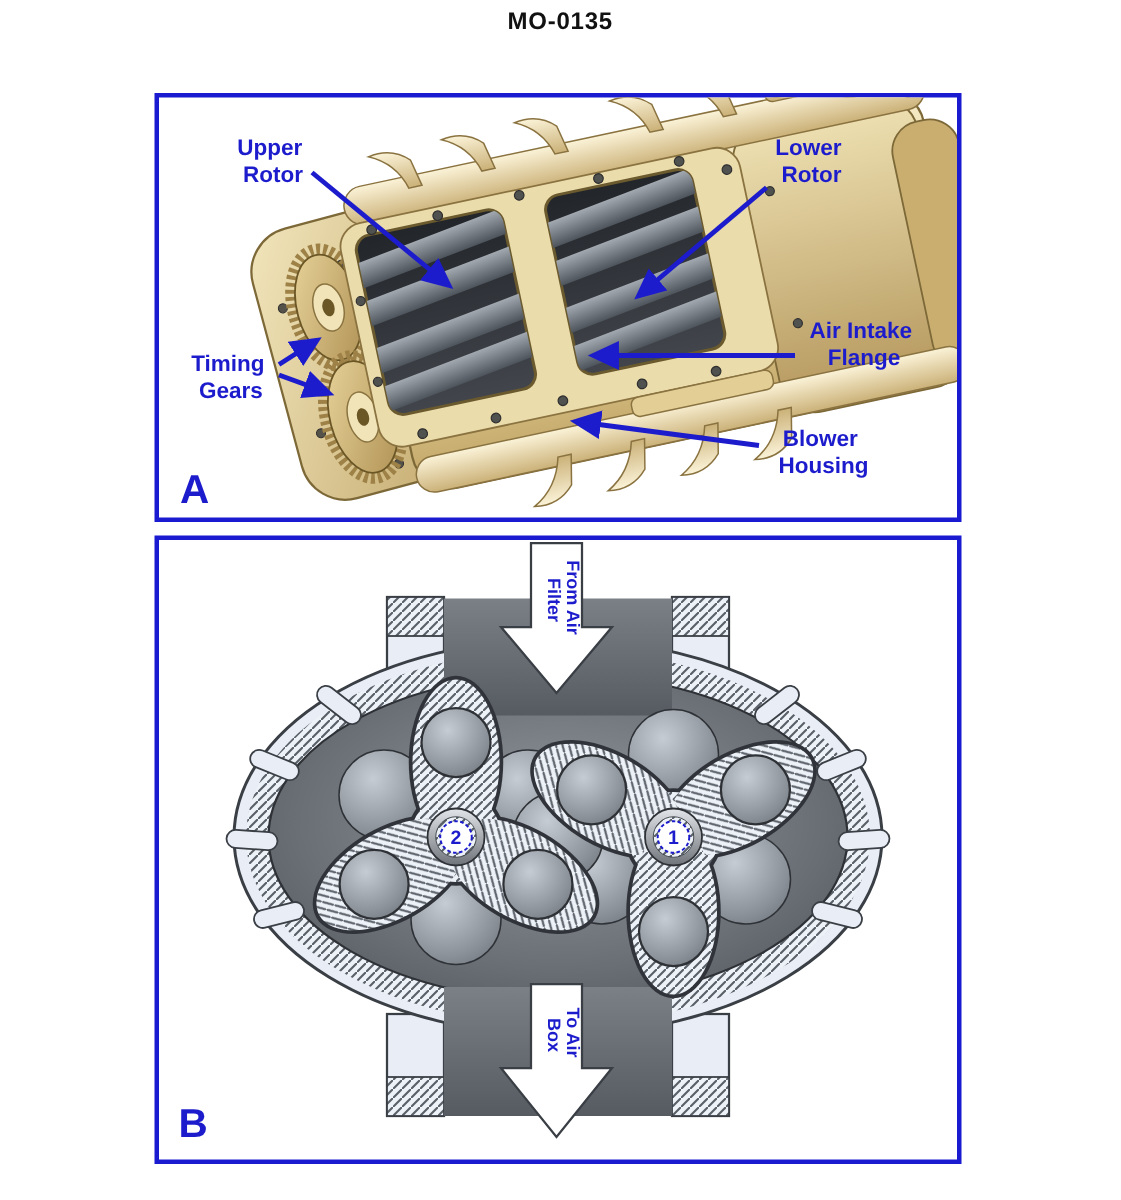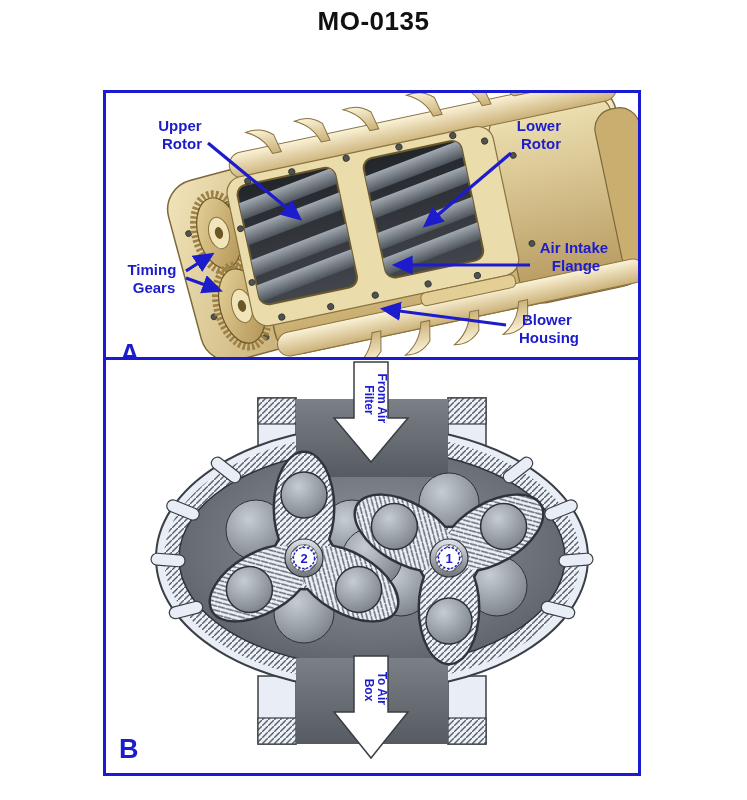--- a/index.html
+++ b/index.html
@@ -1,21 +1,21 @@
 <!DOCTYPE html>
 <html><head>
 <meta charset="utf-8">
 <style>
   html,body{margin:0;padding:0;background:#ffffff;}
   #stage{position:relative;width:747px;height:800px;background:#fff;overflow:hidden;
          font-family:"Liberation Sans",sans-serif;}
   #fig-title{position:absolute;left:0;top:6px;width:747px;text-align:center;
-             font-size:26px;font-weight:bold;color:#111;letter-spacing:.5px;}
+             font-size:16px;font-weight:bold;color:#111;letter-spacing:.5px;}
   .panel{position:absolute;background:#fff;border:3px solid #1a1ad1;}
-  #panel-a{left:103px;top:62px;width:532px;height:280px;margin-top:28px;}
+  #panel-a{left:103px;top:62px;width:532px;height:280px;}
   #panel-b{left:103px;top:357px;width:532px;height:413px;}
   svg{display:block;}
   .lbl{font-family:"Liberation Sans",sans-serif;font-size:15px;font-weight:bold;fill:#1c1ccd;}
   .panel-letter{font-family:"Liberation Sans",sans-serif;font-size:27px;font-weight:bold;fill:#1c1ccd;}
   .arrow-txt{font-family:"Liberation Sans",sans-serif;font-size:12px;font-weight:bold;fill:#1c1ccd;}
   .num{font-family:"Liberation Sans",sans-serif;font-size:13px;font-weight:bold;fill:#1c1ccd;}
 </style>
 </head>
 <body>
 

